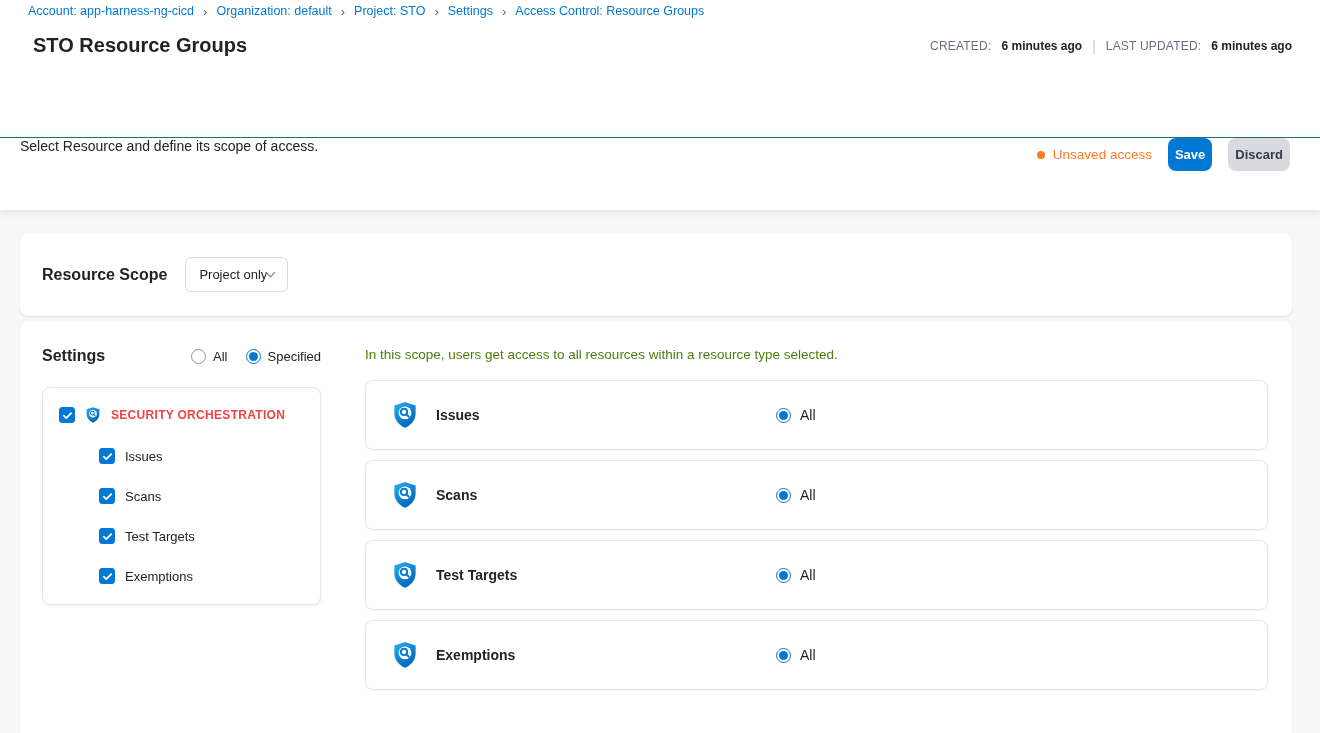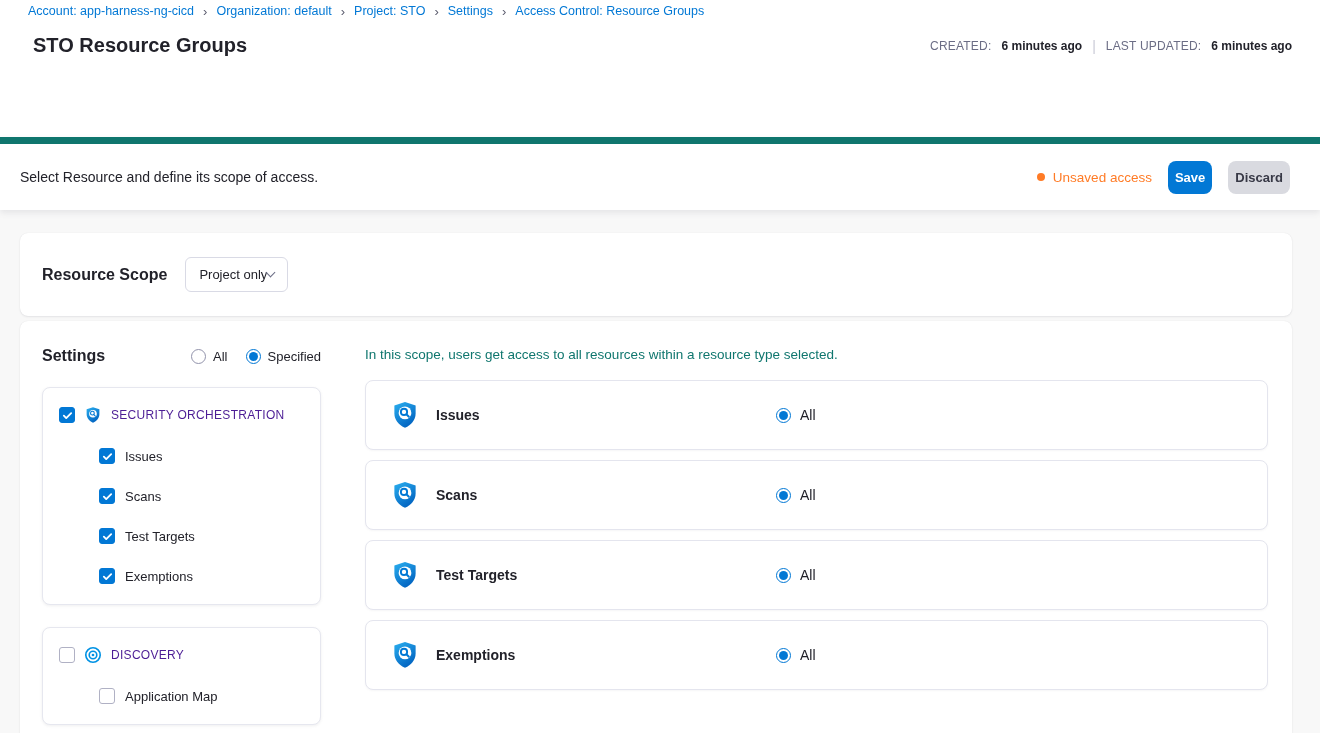--- a/index.html
+++ b/index.html
@@ -12,21 +12,21 @@
   .crumb{color:#0278d5;cursor:pointer;white-space:nowrap}
   .crumb-sep{color:#5b5c6e;font-size:13px;line-height:1}
   .header-row{display:flex;justify-content:space-between;align-items:center;margin-top:16px}
   .page-title{font-size:20px;font-weight:700;color:#22222a;margin-left:5px}
   .meta{display:flex;align-items:center;gap:10px;font-size:12px}
   .meta-label{color:#6b6d85;letter-spacing:.2px}
   .meta-value{color:#22222a;font-weight:700}
   .meta-sep{color:#c9cad6;font-size:14px}
 
   
-  .toolbar{background:#fff;border-top:7px solid #0f766e;height:73px;display:flex;align-items:center;
+  .toolbar{background:#fff;border-top:1px solid #0f766e;height:73px;display:flex;align-items:flex-start;
            padding:0 30px 0 20px;box-shadow:0 3px 6px rgba(96,97,112,.12);position:relative;z-index:2}
   .toolbar-desc{font-size:14px;color:#22222a}
   .toolbar-right{margin-left:auto;display:flex;align-items:center;gap:16px}
   .unsaved{color:#ff7b26;font-size:13.5px;display:flex;align-items:center;gap:8px}
   .unsaved-dot{width:8px;height:8px;border-radius:50%;background:#ff7b26;flex-shrink:0}
   .btn{border:none;border-radius:8px;font-weight:700;font-size:13px;padding:10px 7px;cursor:pointer;font-family:inherit;line-height:1}
   .btn-primary{background:#0278d5;color:#fff}
   .btn-secondary{background:#d9dae0;color:#383946}
 
   
@@ -45,30 +45,30 @@
   .sidebar-head{display:flex;align-items:center;justify-content:space-between}
   .sidebar-title{font-size:16px;font-weight:700}
   .radio-group{display:flex;align-items:center;gap:18px}
   .radio-opt{display:flex;align-items:center;gap:7px;font-size:13px;cursor:pointer;color:#22222a}
   .radio{width:15px;height:15px;border:1.5px solid #9293ab;border-radius:50%;position:relative;flex-shrink:0;background:#fff}
   .radio.selected{border-color:#0278d5}
   .radio.selected::after{content:"";position:absolute;inset:2px;border-radius:50%;background:#0278d5}
   .group-card{border:1px solid #e6e7ef;border-radius:8px;margin-top:22px;padding:18px 16px 20px 16px;
               box-shadow:0 1px 3px rgba(96,97,112,.1);background:#fff}
   .group-head{display:flex;align-items:center;gap:9px}
-  .group-label{font-size:12px;font-weight:400;color:#4c1d95;letter-spacing:.3px}
+  .group-label{font-size:12px;font-weight:700;color:#ef4444;letter-spacing:.3px}
   .check-item{display:flex;align-items:center;gap:10px;margin:24px 0 0 40px;font-size:13px;color:#22222a}
   .checkbox{width:16px;height:16px;border-radius:3px;border:1.5px solid #b0b1c4;background:#fff;flex-shrink:0;
             display:flex;align-items:center;justify-content:center;cursor:pointer}
   .checkbox.checked{background:#0278d5;border-color:#0278d5}
   .icon-wrap{display:flex;align-items:center;justify-content:center;flex-shrink:0}
 
   
   .main{flex:1;padding:26px 24px 20px 24px;min-width:0}
-  .main-desc{font-size:13.5px;margin-bottom:18px;color:#0f766e}
+  .main-desc{font-size:13.5px;margin-bottom:18px;color:#4d7c0f}
   .resource-row{height:70px;display:flex;align-items:center;padding:0 24px;border:1px solid #e4e5ee;
                 border-radius:8px;margin-bottom:10px;background:#fff;box-shadow:0 1px 2px rgba(96,97,112,.06)}
   .row-left{display:flex;align-items:center;gap:16px;width:386px;flex-shrink:0}
   .row-label{font-size:14px;font-weight:700}
   .row-access{display:flex;align-items:center;gap:9px;font-size:14px;color:#22222a}
 </style>
 </head>
 <body>
 
 <svg width="0" height="0" style="position:absolute" aria-hidden="true">
@@ -198,35 +198,20 @@
         <div class="check-item">
           <span class="checkbox checked">
             <svg viewBox="0 0 12 12" width="11" height="11">
                 <use href="#checkMark"></use>
               </svg>
           </span>
           <span>Exemptions</span>
         </div>
       </div>
 
-      <div class="group-card">
-        <div class="group-head">
-          <span class="checkbox"></span>
-          <span class="icon-wrap">
-            <svg viewBox="0 0 20 20" width="18" height="18">
-                <use href="#discoveryIcon"></use>
-              </svg>
-          </span>
-          <span class="group-label">DISCOVERY</span>
-        </div>
-        <div class="check-item">
-          <span class="checkbox"></span>
-          <span>Application Map</span>
-        </div>
-      </div>
     </div>
 
     <div class="main">
       <div class="main-desc">In this scope, users get access to all resources within a resource type selected.</div>
 
       <div class="resource-row">
         <div class="row-left">
           <span class="icon-wrap">
             <svg viewBox="0 0 24 24" width="30" height="30">
                 <use href="#shieldIcon"></use>

